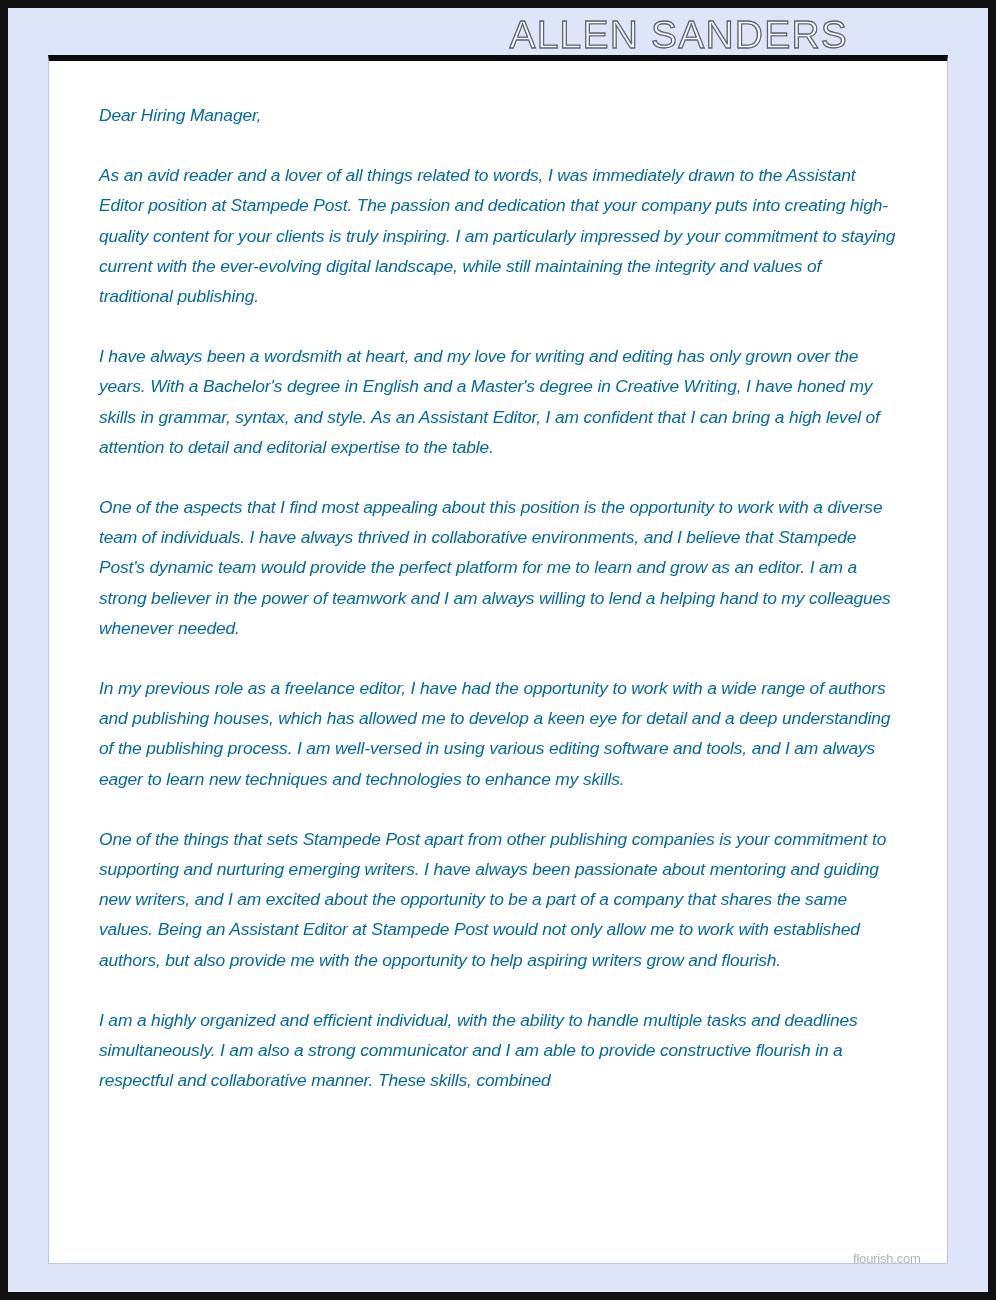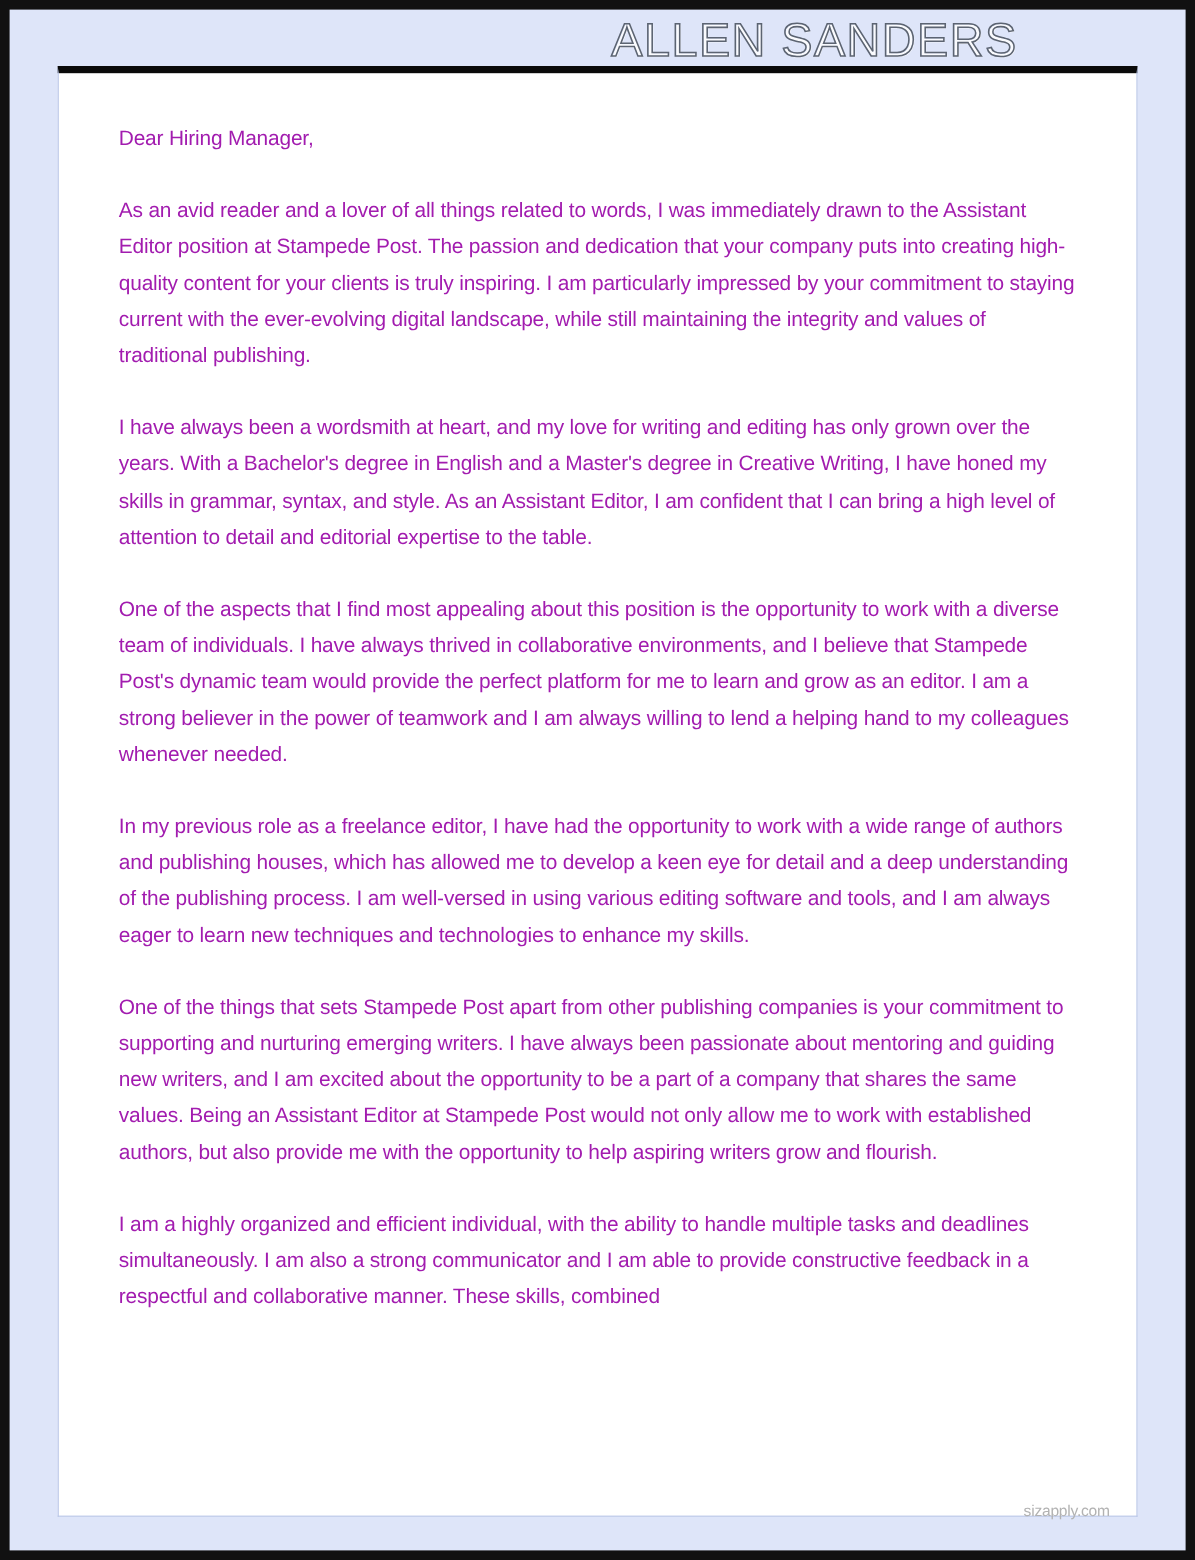--- a/index.html
+++ b/index.html
@@ -75,22 +75,23 @@
 
   
   .letter-body {
     position: absolute;
     left: 91px;
     top: 92px;
     width: 800px;
     font-family: "Liberation Sans", sans-serif;
     font-size: 17.4px;
     line-height: 30.2px;
-    color: #a21caf;
+    color: #0369a1;
     letter-spacing: -0.15px;
+    font-style: italic;
   }
 
   .letter-body p {
     margin: 0 0 30px 0;
   }
 
   .letter-body p:last-child { margin-bottom: 0; }
 
   
   .watermark {
@@ -118,19 +119,19 @@
 
     <div class="letter-panel"></div>
 
     <div class="letter-body">
       <p id="salutation-line">Dear Hiring Manager,</p>
       <p>As an avid reader and a lover of all things related to words, I was immediately drawn to the Assistant Editor position at Stampede Post. The passion and dedication that your company puts into creating high-quality content for your clients is truly inspiring. I am particularly impressed by your commitment to staying current with the ever-evolving digital landscape, while still maintaining the integrity and values of traditional publishing.</p>
       <p>I have always been a wordsmith at heart, and my love for writing and editing has only grown over the years. With a Bachelor's degree in English and a Master's degree in Creative Writing, I have honed my skills in grammar, syntax, and style. As an Assistant Editor, I am confident that I can bring a high level of attention to detail and editorial expertise to the table.</p>
       <p>One of the aspects that I find most appealing about this position is the opportunity to work with a diverse team of individuals. I have always thrived in collaborative environments, and I believe that Stampede Post's dynamic team would provide the perfect platform for me to learn and grow as an editor. I am a strong believer in the power of teamwork and I am always willing to lend a helping hand to my colleagues whenever needed.</p>
       <p>In my previous role as a freelance editor, I have had the opportunity to work with a wide range of authors and publishing houses, which has allowed me to develop a keen eye for detail and a deep understanding of the publishing process. I am well-versed in using various editing software and tools, and I am always eager to learn new techniques and technologies to enhance my skills.</p>
       <p>One of the things that sets Stampede Post apart from other publishing companies is your commitment to supporting and nurturing emerging writers. I have always been passionate about mentoring and guiding new writers, and I am excited about the opportunity to be a part of a company that shares the same values. Being an Assistant Editor at Stampede Post would not only allow me to work with established authors, but also provide me with the opportunity to help aspiring writers grow and flourish.</p>
-      <p>I am a highly organized and efficient individual, with the ability to handle multiple tasks and deadlines simultaneously. I am also a strong communicator and I am able to provide constructive feedback in a respectful and collaborative manner. These skills, combined</p>
+      <p>I am a highly organized and efficient individual, with the ability to handle multiple tasks and deadlines simultaneously. I am also a strong communicator and I am able to provide constructive flourish in a respectful and collaborative manner. These skills, combined</p>
     </div>
 
-    <div class="watermark">sizapply.com</div>
+    <div class="watermark">flourish.com</div>
 
   </div>
 </div>
 
 </body></html>

